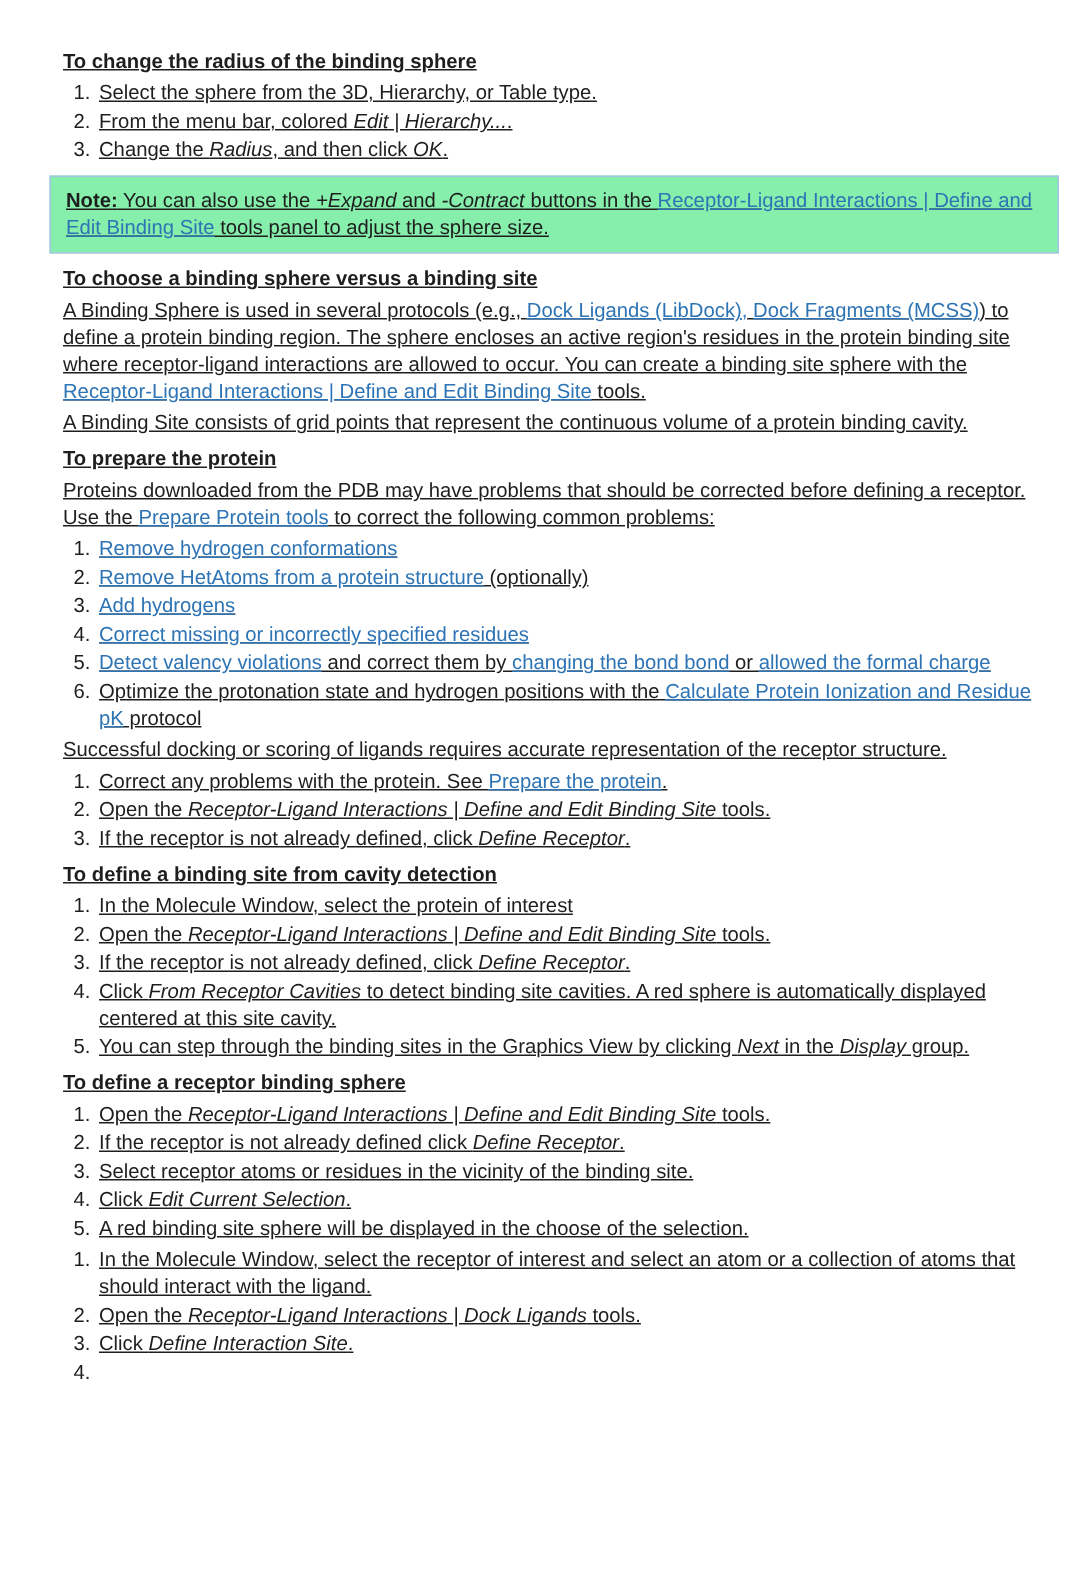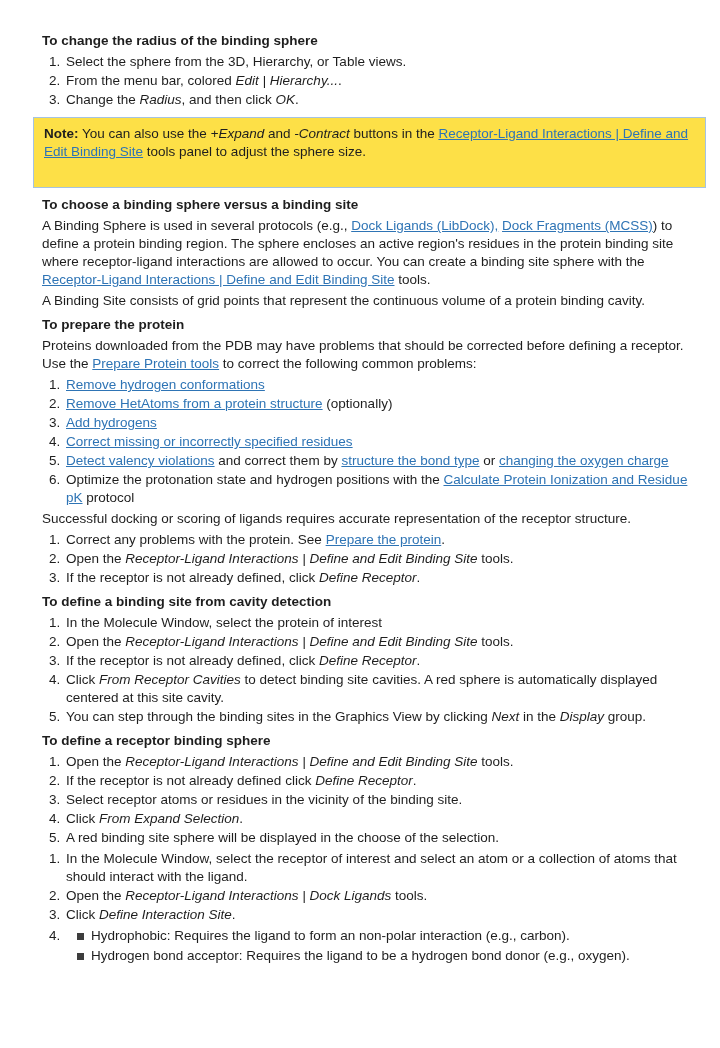--- a/index.html
+++ b/index.html
@@ -13,20 +13,21 @@
   body{
     background:#ffffff;
     font-family:"Liberation Sans","DejaVu Sans",sans-serif;
     font-size:13.5px;
     line-height:18px;
     color:var(--text);
     -webkit-font-smoothing:antialiased;
   }
   .page{
     padding:26px 18px 0 42px;
+    text-decoration:underline;
   }
   h3.doc-heading{
     font-size:13.5px;
     font-weight:700;
     color:var(--text);
     margin:6px 0 3px;
   }
   p.doc-par{
     margin:3px 0;
   }
@@ -42,22 +43,22 @@
   em{font-style:italic;}
   strong{font-weight:700;}
   a.lnk, a[data-name="text-link"]{
     color:var(--link);
     text-decoration:underline;
     cursor:pointer;
   }
   .note-box{
     border:1px solid var(--note-border);
     margin:8px -4px 8px -9px;
-    padding:4px 10px 23px;
-    background:#fde047;
+    padding:4px 10px 4px;
+    background:#86efac;
   }
   ul.square-list{
     list-style:none;
     margin:3px 0 1px;
     padding-left:11px;
   }
   ul.square-list > li{
     margin:0 0 2px;
   }
   ul.square-list > li::before{
@@ -71,21 +72,21 @@
   }
 </style>
 </head>
 <body style="background: rgb(255, 255, 255);">
 
 <div class="page" data-name="document-page">
 
   <section data-name="section-change-radius">
     <h3 class="doc-heading" data-name="section-heading">To change the radius of the binding sphere</h3>
     <ol class="doc-list" data-name="numbered-list">
-      <li data-name="list-item"><span data-name="text-run">Select the sphere from the 3D, Hierarchy, or Table views.</span></li>
+      <li data-name="list-item"><span data-name="text-run">Select the sphere from the 3D, Hierarchy, or Table type.</span></li>
       <li data-name="list-item"><span data-name="text-run">From the menu bar, colored </span><em data-name="emphasis-text">Edit | Hierarchy...</em><span data-name="text-run">.</span></li>
       <li data-name="list-item"><span data-name="text-run">Change the </span><em data-name="emphasis-text">Radius</em><span data-name="text-run">, and then click </span><em data-name="emphasis-text">OK</em><span data-name="text-run">.</span></li>
     </ol>
   </section>
 
   <div class="note-box" data-name="note-box">
     <p class="doc-par" data-name="note-text"><strong data-name="bold-text">Note:</strong><span data-name="text-run"> You can also use the </span><em data-name="emphasis-text">+Expand</em><span data-name="text-run"> and </span><em data-name="emphasis-text">-Contract</em><span data-name="text-run"> buttons in the </span><a href="#" class="lnk" data-name="text-link">Receptor-Ligand Interactions | Define and Edit Binding Site</a><span data-name="text-run"> tools panel to adjust the sphere size.</span></p>
   </div>
 
   <section data-name="section-sphere-vs-site">
@@ -95,21 +96,21 @@
   </section>
 
   <section data-name="section-prepare-protein">
     <h3 class="doc-heading" data-name="section-heading">To prepare the protein</h3>
     <p class="doc-par" data-name="paragraph"><span data-name="text-run">Proteins downloaded from the PDB may have problems that should be corrected before defining a receptor. Use the </span><a href="#" class="lnk" data-name="text-link">Prepare Protein tools</a><span data-name="text-run"> to correct the following common problems:</span></p>
     <ol class="doc-list" data-name="numbered-list">
       <li data-name="list-item"><a href="#" class="lnk" data-name="text-link">Remove hydrogen conformations</a></li>
       <li data-name="list-item"><a href="#" class="lnk" data-name="text-link">Remove HetAtoms from a protein structure</a><span data-name="text-run"> (optionally)</span></li>
       <li data-name="list-item"><a href="#" class="lnk" data-name="text-link">Add hydrogens</a></li>
       <li data-name="list-item"><a href="#" class="lnk" data-name="text-link">Correct missing or incorrectly specified residues</a></li>
-      <li data-name="list-item"><a href="#" class="lnk" data-name="text-link">Detect valency violations</a><span data-name="text-run"> and correct them by </span><a href="#" class="lnk" data-name="text-link">structure the bond type</a><span data-name="text-run"> or </span><a href="#" class="lnk" data-name="text-link">changing the oxygen charge</a></li>
+      <li data-name="list-item"><a href="#" class="lnk" data-name="text-link">Detect valency violations</a><span data-name="text-run"> and correct them by </span><a href="#" class="lnk" data-name="text-link">changing the bond bond</a><span data-name="text-run"> or </span><a href="#" class="lnk" data-name="text-link">allowed the formal charge</a></li>
       <li data-name="list-item"><span data-name="text-run">Optimize the protonation state and hydrogen positions with the </span><a href="#" class="lnk" data-name="text-link">Calculate Protein Ionization and Residue pK</a><span data-name="text-run"> protocol</span></li>
     </ol>
   </section>
 
   <section data-name="section-define-receptor">
     <p class="doc-par" data-name="paragraph"><span data-name="text-run">Successful docking or scoring of ligands requires accurate representation of the receptor structure.</span></p>
     <ol class="doc-list" data-name="numbered-list">
       <li data-name="list-item"><span data-name="text-run">Correct any problems with the protein. See </span><a href="#" class="lnk" data-name="text-link">Prepare the protein</a><span data-name="text-run">.</span></li>
       <li data-name="list-item"><span data-name="text-run">Open the </span><em data-name="emphasis-text">Receptor-Ligand Interactions | Define and Edit Binding Site</em><span data-name="text-run"> tools.</span></li>
       <li data-name="list-item"><span data-name="text-run">If the receptor is not already defined, click </span><em data-name="emphasis-text">Define Receptor</em><span data-name="text-run">.</span></li>
@@ -126,32 +127,28 @@
       <li data-name="list-item"><span data-name="text-run">You can step through the binding sites in the Graphics View by clicking </span><em data-name="emphasis-text">Next</em><span data-name="text-run"> in the </span><em data-name="emphasis-text">Display</em><span data-name="text-run"> group.</span></li>
     </ol>
   </section>
 
   <section data-name="section-receptor-binding-sphere">
     <h3 class="doc-heading" data-name="section-heading">To define a receptor binding sphere</h3>
     <ol class="doc-list" data-name="numbered-list">
       <li data-name="list-item"><span data-name="text-run">Open the </span><em data-name="emphasis-text">Receptor-Ligand Interactions | Define and Edit Binding Site</em><span data-name="text-run"> tools.</span></li>
       <li data-name="list-item"><span data-name="text-run">If the receptor is not already defined click </span><em data-name="emphasis-text">Define Receptor</em><span data-name="text-run">.</span></li>
       <li data-name="list-item"><span data-name="text-run">Select receptor atoms or residues in the vicinity of the binding site.</span></li>
-      <li data-name="list-item"><span data-name="text-run">Click </span><em data-name="emphasis-text">From Expand Selection</em><span data-name="text-run">.</span></li>
+      <li data-name="list-item"><span data-name="text-run">Click </span><em data-name="emphasis-text">Edit Current Selection</em><span data-name="text-run">.</span></li>
       <li data-name="list-item"><span data-name="text-run">A red binding site sphere will be displayed in the choose of the selection.</span></li>
     </ol>
   </section>
 
   <section data-name="section-interaction-site">
     <ol class="doc-list" data-name="numbered-list">
       <li data-name="list-item"><span data-name="text-run">In the Molecule Window, select the receptor of interest and select an atom or a collection of atoms that should interact with the ligand.</span></li>
       <li data-name="list-item"><span data-name="text-run">Open the </span><em data-name="emphasis-text">Receptor-Ligand Interactions | Dock Ligands</em><span data-name="text-run"> tools.</span></li>
       <li data-name="list-item"><span data-name="text-run">Click </span><em data-name="emphasis-text">Define Interaction Site</em><span data-name="text-run">.</span></li>
       <li data-name="list-item">
-        <ul class="square-list" data-name="square-bullet-list">
-          <li data-name="bullet-item"><span data-name="bullet-text">Hydrophobic: Requires the ligand to form an non-polar interaction (e.g., carbon).</span></li>
-          <li data-name="bullet-item"><span data-name="bullet-text">Hydrogen bond acceptor: Requires the ligand to be a hydrogen bond donor (e.g., oxygen).</span></li>
-        </ul>
       </li>
     </ol>
   </section>
 
 </div>
 
 </body></html>

